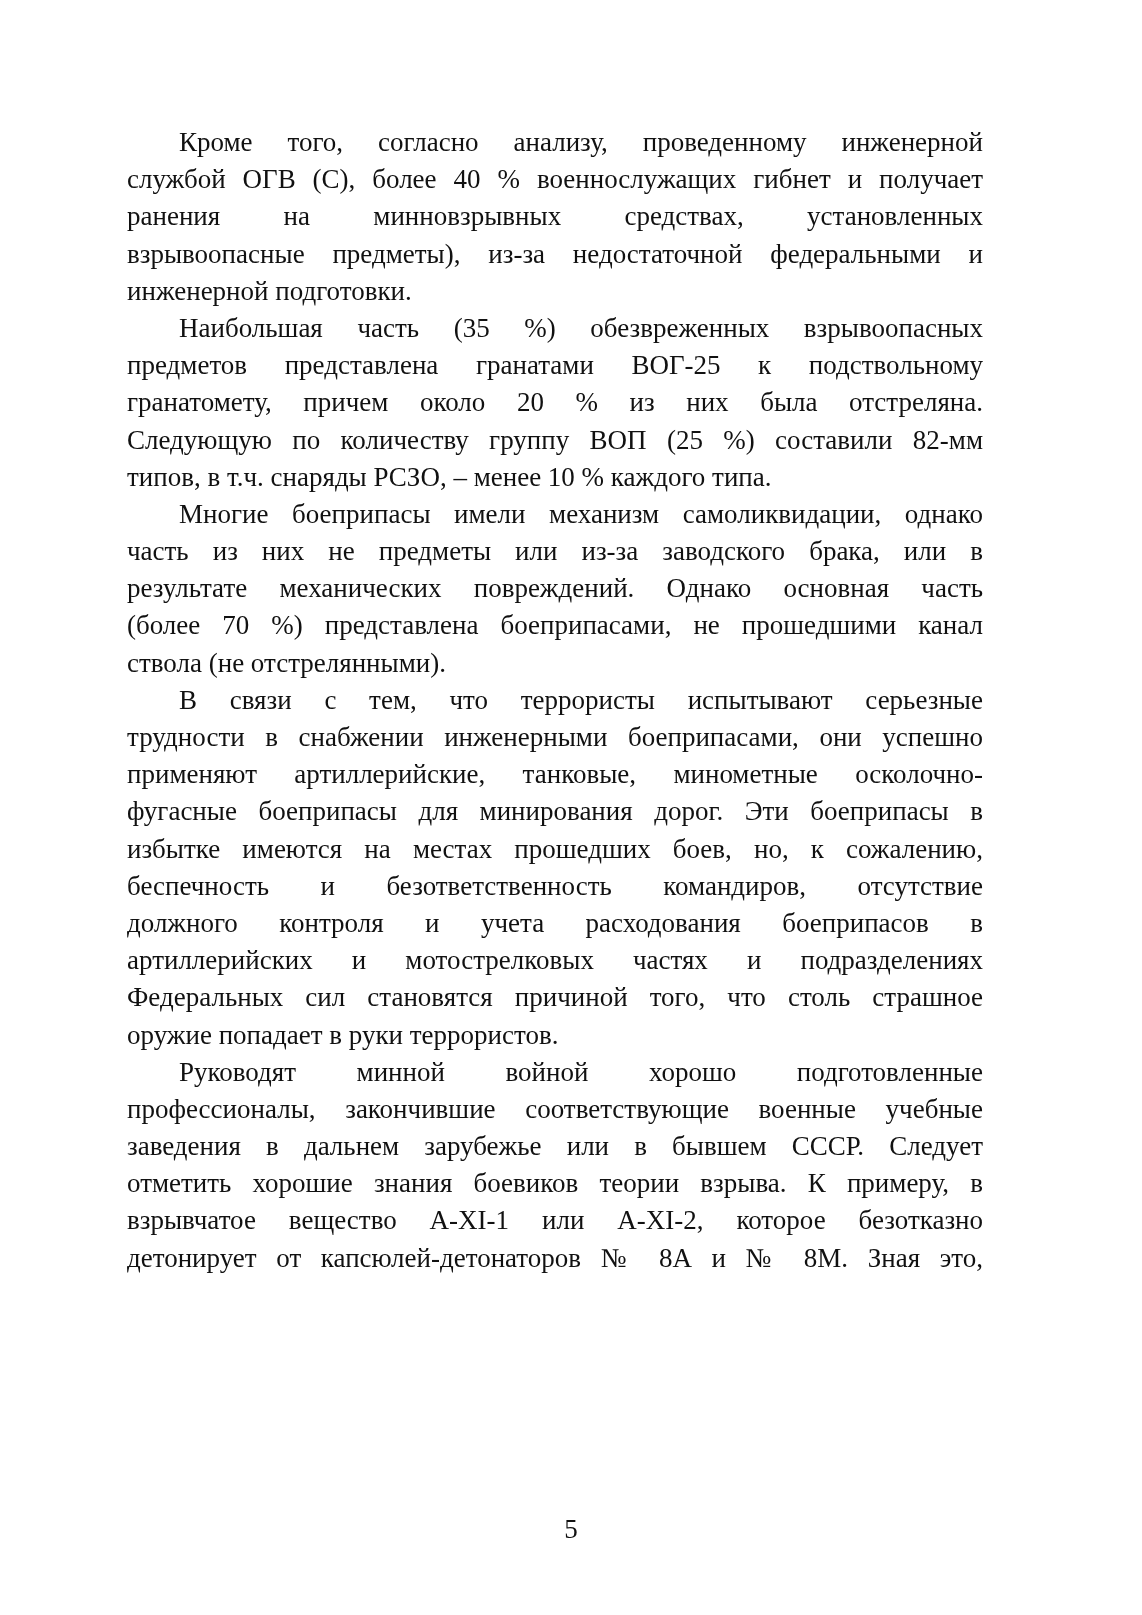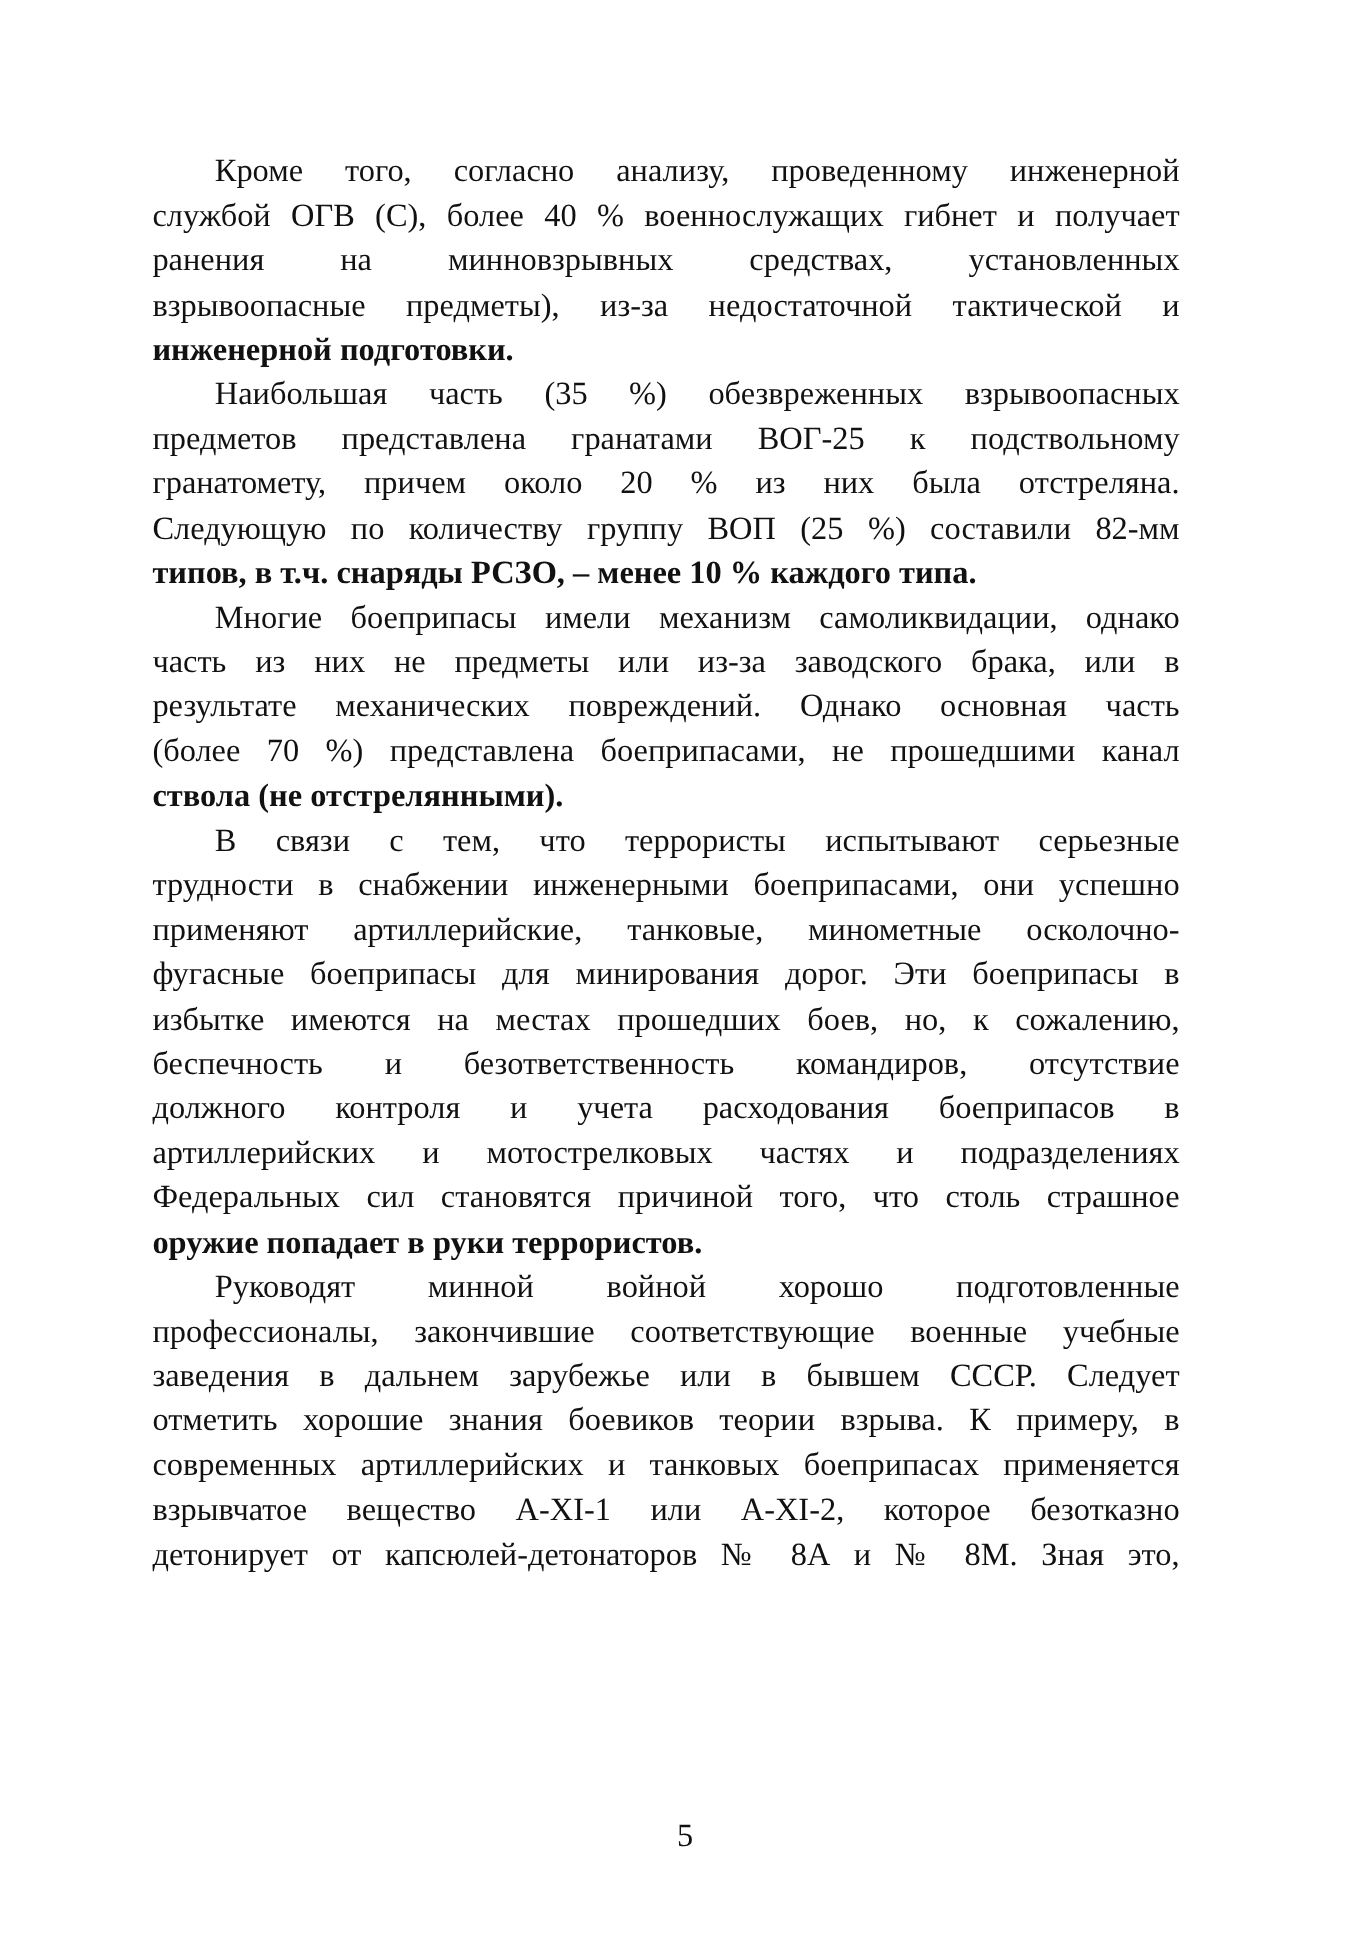--- a/index.html
+++ b/index.html
@@ -4,37 +4,37 @@
 <style>
   html, body { margin:0; padding:0; background:#ffffff; }
   body { width:1142px; height:1615px; position:relative; overflow:hidden; }
   .page { position:absolute; left:0; top:0; width:1142px; height:1615px; background:#fff; }
   .text {
     position:absolute; left:127px; top:124px; width:856px;
     font-family:"Liberation Serif", "DejaVu Serif", serif;
     font-size:27px; color:#111; line-height:37.2px;
   }
   .line { display:block; text-align:justify; text-align-last:justify; white-space:nowrap; height:37.2px; }
-  .line.last { text-align-last:left;font-weight:bold; }
+  .line.last { text-align-last:left; }
   .line.indent { padding-left:52px; }
   .pagenum {
     position:absolute; left:0; width:1142px; top:1514px; text-align:center;
     font-family:"Liberation Serif", "DejaVu Serif", serif; font-size:27px; color:#111;
   }
 </style>
 </head>
 <body>
 
 <div class="page">
   <div class="text" id="body">
       <div>
         <span class="line indent">Кроме того, согласно анализу, проведенному инженерной</span>
         <span class="line">службой ОГВ (С), более 40 % военнослужащих гибнет и получает</span>
         <span class="line">ранения на минновзрывных средствах, установленных</span>
-        <span class="line">взрывоопасные предметы), из-за недостаточной тактической и</span>
+        <span class="line">взрывоопасные предметы), из-за недостаточной федеральными и</span>
         <span class="line last">инженерной подготовки.</span>
       </div>
       <div>
         <span class="line indent">Наибольшая часть (35 %) обезвреженных взрывоопасных</span>
         <span class="line">предметов представлена гранатами ВОГ-25 к подствольному</span>
         <span class="line">гранатомету, причем около 20 % из них была отстреляна.</span>
         <span class="line">Следующую по количеству группу ВОП (25 %) составили 82-мм</span>
         <span class="line last">типов, в т.ч. снаряды РСЗО, – менее 10 % каждого типа.</span>
       </div>
       <div>
@@ -54,19 +54,18 @@
         <span class="line">должного контроля и учета расходования боеприпасов в</span>
         <span class="line">артиллерийских и мотострелковых частях и подразделениях</span>
         <span class="line">Федеральных сил становятся причиной того, что столь страшное</span>
         <span class="line last">оружие попадает в руки террористов.</span>
       </div>
       <div>
         <span class="line indent">Руководят минной войной хорошо подготовленные</span>
         <span class="line">профессионалы, закончившие соответствующие военные учебные</span>
         <span class="line">заведения в дальнем зарубежье или в бывшем СССР. Следует</span>
         <span class="line">отметить хорошие знания боевиков теории взрыва. К примеру, в</span>
-        <span class="line">современных артиллерийских и танковых боеприпасах применяется</span>
         <span class="line">взрывчатое вещество A-XI-1 или A-XI-2, которое безотказно</span>
         <span class="line">детонирует от капсюлей-детонаторов № 8А и № 8М. Зная это,</span>
       </div>
     </div>
   <div class="pagenum">5</div>
 </div>
 
 </body></html>

